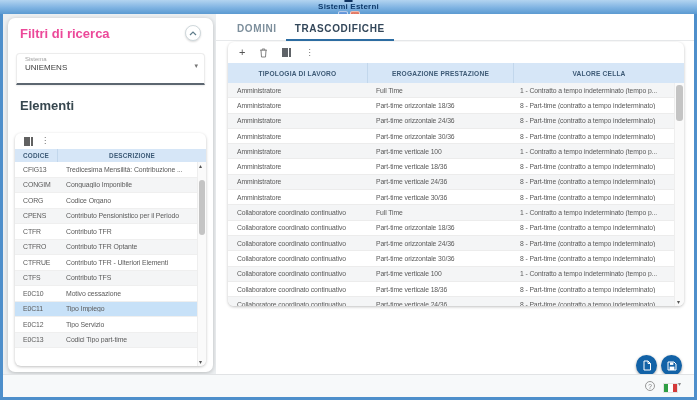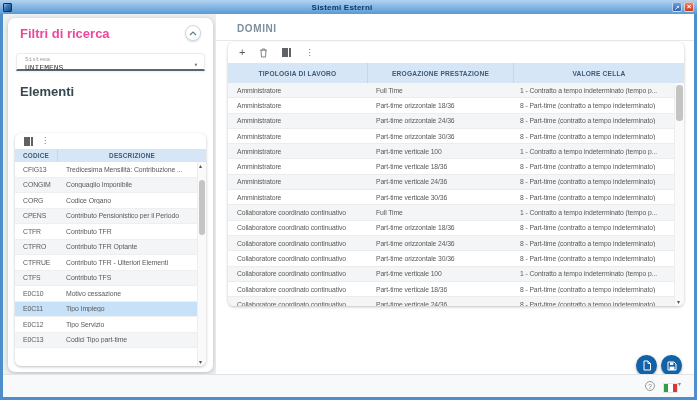--- a/index.html
+++ b/index.html
@@ -7,21 +7,21 @@
   body {
     font-family: "Liberation Sans", "DejaVu Sans", sans-serif;
     background:#fff; position:relative; overflow:hidden;
   }
   .window { position:absolute; inset:0; border:3px solid #4e8fcb; border-top:none; }
   
   .titlebar {
     position:absolute; top:-0px; left:-3px; right:-3px; height:14px;
     margin-top:-0px; top:0;
     background:linear-gradient(180deg,#b3d4f0 0%,#7fb3e2 55%,#5b9ad1 100%);
-    display:flex; align-items:center; padding:0 3px;
+    display:flex; align-items:center; padding:0 3px;flex-direction:column;
   }
   .window-inner { position:absolute; top:14px; left:0; right:0; bottom:0; background:#eceff1; }
   .win-icon { width:9px; height:9px; border-radius:1px; border:1px solid #0e3260;
     background:linear-gradient(135deg,#8cbbец 0%,#3f76b8 40%,#16447e 100%);
     background:linear-gradient(135deg,#8cbbec 0%,#3f76b8 40%,#16447e 100%); }
   .win-title { flex:1; text-align:center; font-size:8px; font-weight:bold; color:#0d3a6b; letter-spacing:.2px; }
   .win-btns { display:flex; gap:2px; }
   .win-btn { width:10px; height:10px; border-radius:2px; display:flex; align-items:center;
     justify-content:center; color:#fff; font-size:7px; line-height:1; cursor:default;
     border:1px solid rgba(255,255,255,.65); }
@@ -30,23 +30,23 @@
   
   .left-card {
     position:absolute; left:5px; top:4px; width:205px; height:354px;
     background:#fff; border-radius:7px; box-shadow:0 1px 4px rgba(0,0,0,.22);
   }
   .panel-head { display:flex; justify-content:space-between; align-items:center; padding:7px 12px 5px; }
   .panel-title { font-size:13px; font-weight:600; color:#ec4899; }
   .collapse-btn { width:16px; height:16px; border:1px solid #cfd8dc; border-radius:50%;
     display:flex; align-items:center; justify-content:center; background:#fff;
     box-shadow:0 1px 2px rgba(0,0,0,.15); }
-  .field { position:relative; margin:7px 8px 0; height:18px; background:#fff;
+  .field { position:relative; margin:7px 8px 0; height:32px; background:#fff;
     border:1px solid #ececec; border-bottom:2px solid #5c6670; border-radius:4px 4px 0 0;
-    padding:2px 16px 0 8px; box-shadow:0 1px 2px rgba(0,0,0,.08);font-family:Liberation Mono, monospace; }
+    padding:2px 16px 0 8px; box-shadow:0 1px 2px rgba(0,0,0,.08); }
   .field-label { display:block; font-size:6px; color:#a2a2a2; line-height:7px; }
   .field-value { display:block; font-size:8px; color:#3d3d3d; line-height:10px;
     white-space:nowrap; overflow:hidden; }
   .field-caret { position:absolute; right:6px; top:8px; font-size:7px; color:#757575; line-height:1; }
   .results-title { margin:13px 12px 6px; font-size:13px; font-weight:600; color:#37474f; }
   .results-card { position:absolute; left:7px; right:7px; top:115px; height:233px;
     background:#fff; border-radius:6px; box-shadow:0 1px 3px rgba(0,0,0,.25); overflow:hidden; }
   .lt-toolbar { height:16px; display:flex; align-items:center; gap:8px; padding:0 9px; color:#616161; }
   .cols-icon { width:9px; height:9px;
     background:linear-gradient(90deg,currentColor 0 2.5px,#fff 2.5px 3.3px,currentColor 3.3px 5.8px,#fff 5.8px 6.6px,currentColor 6.6px 9px); }
@@ -223,20 +223,21 @@
           <span class="scroll-arrow" style="top:1px">▴</span>
           <span class="thumb"></span>
           <span class="scroll-arrow" style="bottom:1px">▾</span>
         </div>
       </div>
     </div>
 
     <div class="right-panel">
       <div class="tabbar">
         <span class="tab">DOMINI</span>
+        <span class="tab active">TRASCODIFICHE</span>
       </div>
 
       <div class="main-card">
         <div class="mt-toolbar">
           <span class="plus-icon">+</span>
           <span class="trash-icon">
             <svg width="9" height="10" viewBox="0 0 9 10">
               <path d="M1 2.2h7 M3.2 2.2V1h2.6v1.2 M2 2.2l.5 6.8h4l.5-6.8" fill="none" stroke="#757575" stroke-width="0.9"></path>
             </svg>
           </span>

